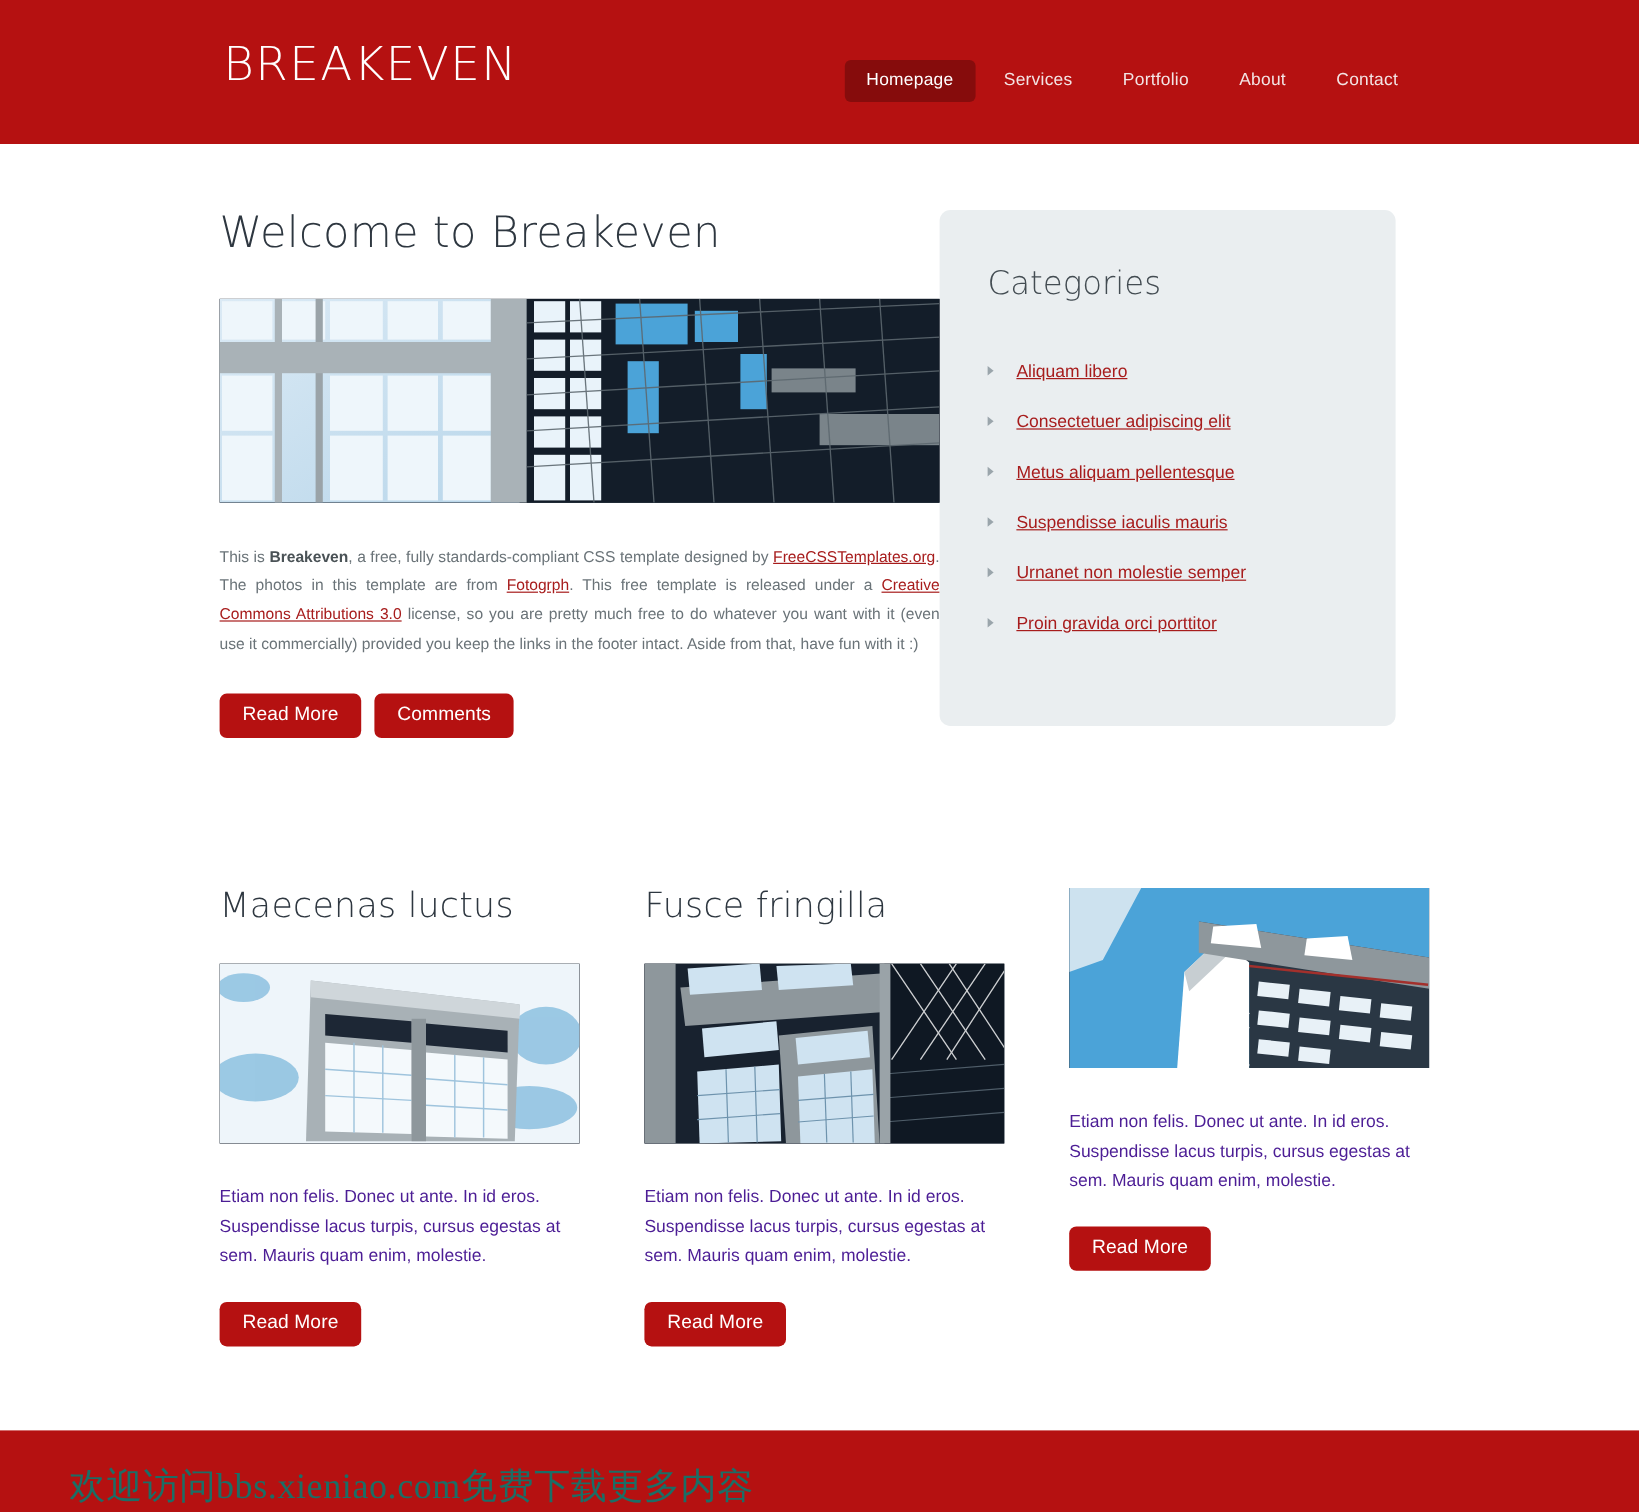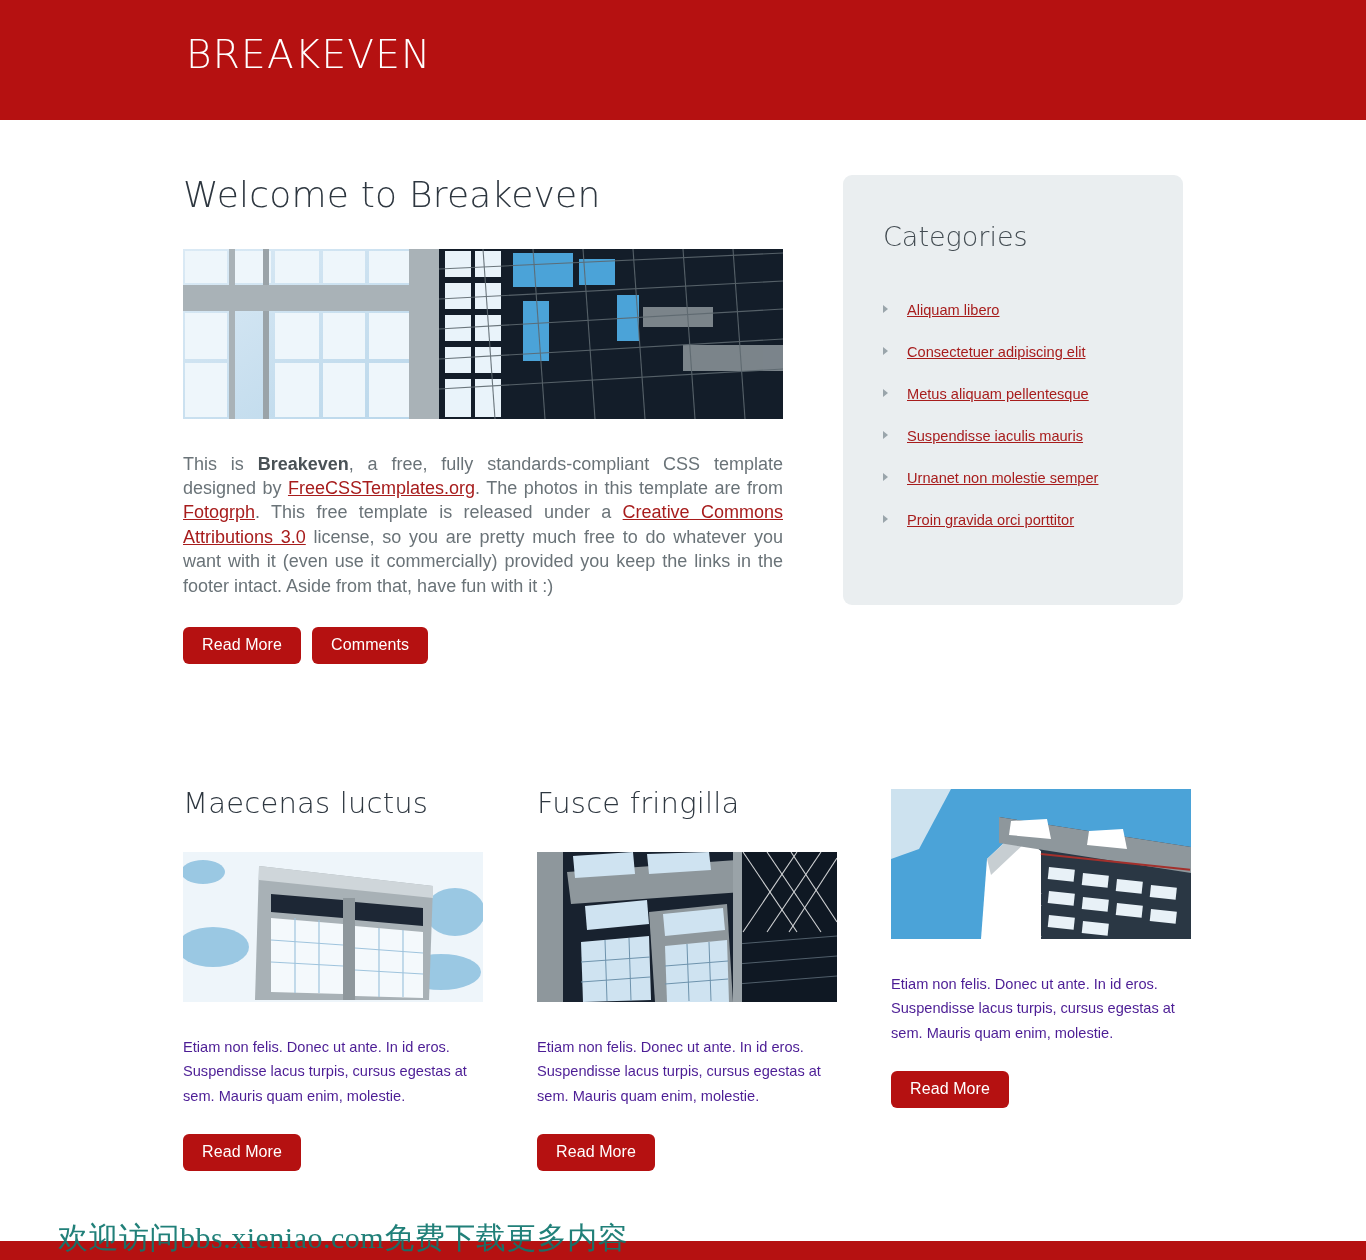--- a/index.html
+++ b/index.html
@@ -94,21 +94,21 @@
     width: 600px;
     height: 170px;
     overflow: hidden;
     position: relative;
     background: #16212e;
   }
   .hero-image svg, .thumb svg { display: block; }
 
   .body-copy {
     margin: 33px 0 0 0;
-    font-size: 18px;
+    font-size: 13px;
     line-height: 24.4px;
     text-align: justify;
     color: #6a7378;
   }
   .body-copy strong { color: #4a5256; font-weight: bold; }
   .body-copy a, .cat-link {
     color: #a71c1c;
     text-decoration: underline;
   }
 
@@ -122,21 +122,20 @@
     font-family: "Liberation Sans", sans-serif;
     padding: 10px 19px 11px 19px;
     line-height: 1;
     cursor: pointer;
     letter-spacing: .1px;
   }
 
   
   .sidebar {
     width: 380px;
-    margin-left: 60px;
     background: #eaeef0;
     border-radius: 9px;
     padding: 48px 40px 60px 40px;
     min-height: 430px;
   }
   .sidebar-title {
     font-size: 27px;
     font-weight: 300;
     color: #434c52;
     margin: 0 0 52px 0;
@@ -220,20 +219,27 @@
     pointer-events: none;
     letter-spacing: .5px;
   }
 </style>
 </head>
 <body>
 
 <div class="site-header">
   <div class="header-inner">
     <div class="logo">BREAKEVEN</div>
+    <nav class="main-nav">
+      <a class="nav-item active" href="#">Homepage</a>
+      <a class="nav-item" href="#">Services</a>
+      <a class="nav-item" href="#">Portfolio</a>
+      <a class="nav-item" href="#">About</a>
+      <a class="nav-item" href="#">Contact</a>
+    </nav>
   </div>
 </div>
 
 <div class="page">
 
   <div class="top-section">
 
     <div class="content-col">
       <h1 class="page-title">Welcome to Breakeven</h1>
 

